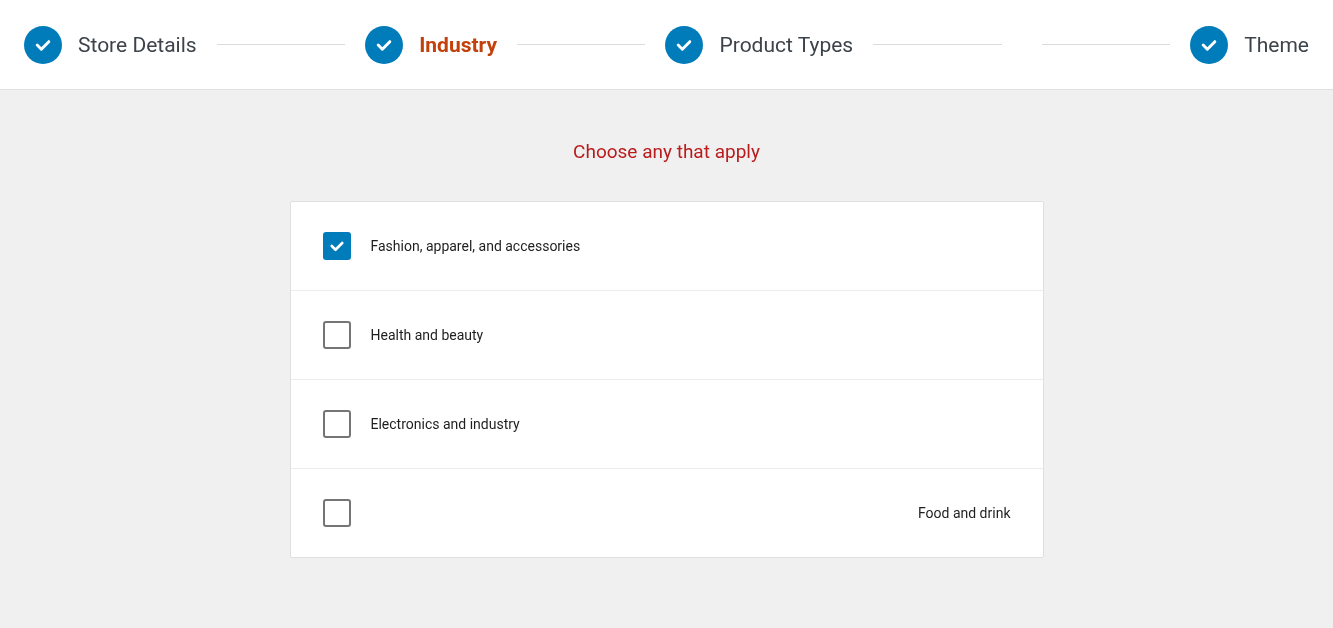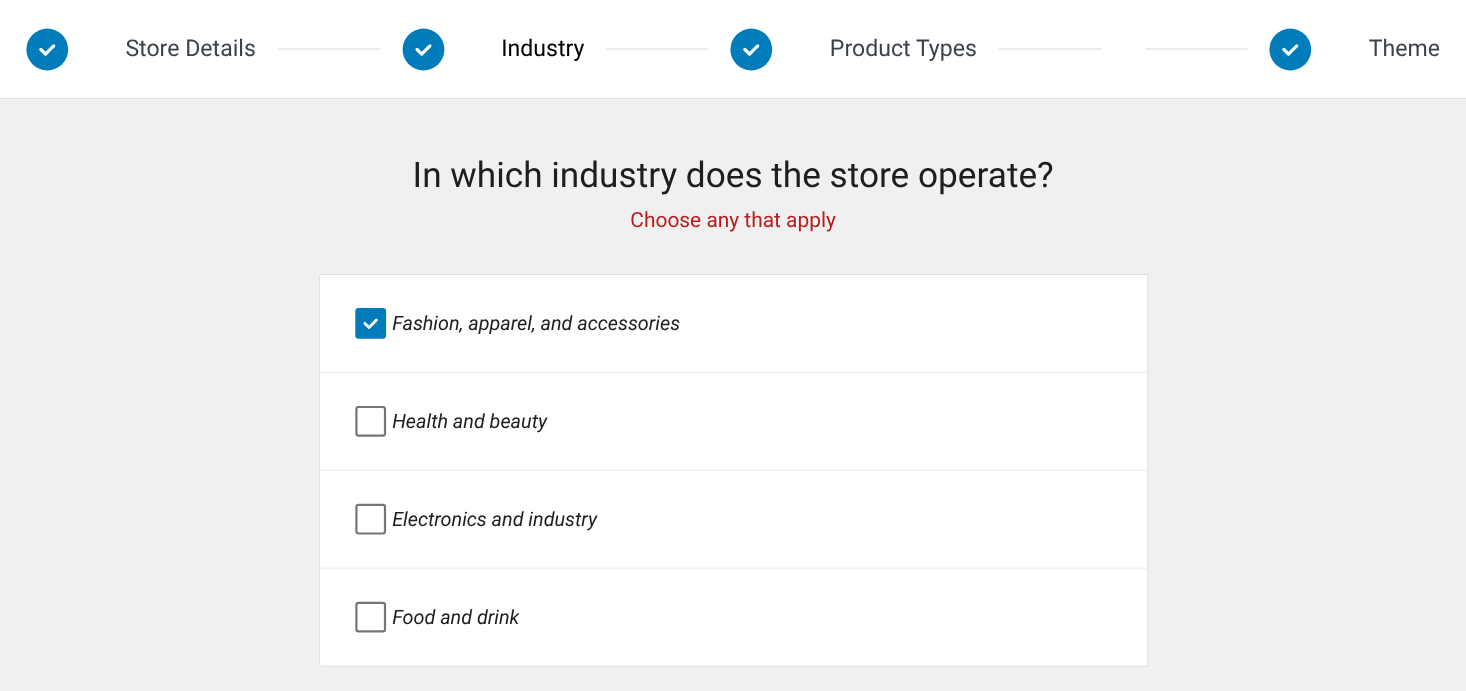--- a/index.html
+++ b/index.html
@@ -20,41 +20,40 @@
       border-bottom: 1px solid #e0e0e0;
       display: flex;
       align-items: center;
       justify-content: space-between;
       padding: 24px 24px;
       height: 90px;
     }
     .step {
       display: flex;
       align-items: center;
-      gap: 36px;
     }
     .step-circle {
       width: 38px;
       height: 38px;
       border-radius: 50%;
       background: #007cba;
       display: flex;
       align-items: center;
       justify-content: center;
       flex-shrink: 0;
     }
     .step-label {
       margin-left: 16px;
       font-size: 21px;
       color: #3c434a;
       white-space: nowrap;
     }
     .step.current .step-label {
-      font-weight: 400;
-      color: #000000;
+      font-weight: 700;
+      color: #c2410c;
     }
     .step-connector {
       flex: 1;
       height: 1px;
       background: #dcdcde;
       margin: 0 20px;
       min-width: 20px;
     }
     .check-icon {
       width: 20px;
@@ -85,20 +84,21 @@
     }
     .option-row {
       display: flex;
       align-items: center;
       padding: 30px 32px;
       border-bottom: 1px solid #ececec;
       cursor: pointer;
     }
     .option-row:last-child {
       border-bottom: none;
+      justify-content: space-between;
     }
     .checkbox {
       width: 28px;
       height: 28px;
       border: 2px solid #757575;
       border-radius: 3px;
       flex-shrink: 0;
       display: flex;
       align-items: center;
       justify-content: center;
@@ -110,24 +110,23 @@
     }
     .checkbox .inner-check {
       display: none;
       width: 18px;
       height: 18px;
     }
     .checkbox.checked .inner-check {
       display: block;
     }
     .option-label {
-      margin-left: 6px;
-      font-size: 18px;
+      margin-left: 20px;
+      font-size: 14px;
       color: #1e1e1e;
-      font-style: italic;
     }
   </style>
 </head>
 <body>
 
 <div class="stepper">
   <div class="step">
     <div class="step-circle">
       <svg class="check-icon" viewBox="0 0 24 24" fill="none" stroke="#fff" stroke-width="3.5" stroke-linecap="round" stroke-linejoin="round">
           <polyline points="5 12 10 17 19 8"></polyline>
@@ -159,21 +158,20 @@
     <div class="step-circle">
       <svg class="check-icon" viewBox="0 0 24 24" fill="none" stroke="#fff" stroke-width="3.5" stroke-linecap="round" stroke-linejoin="round">
           <polyline points="5 12 10 17 19 8"></polyline>
         </svg>
     </div>
     <span class="step-label">Theme</span>
   </div>
 </div>
 
 <div class="main">
-  <h1 class="page-title">In which industry does the store operate?</h1>
   <p class="page-subtitle">Choose any that apply</p>
 
   <div class="option-list">
     <div class="option-row">
       <div class="checkbox checked">
         <svg class="inner-check" viewBox="0 0 24 24" fill="none" stroke="#fff" stroke-width="3.5" stroke-linecap="round" stroke-linejoin="round">
             <polyline points="5 12 10 17 19 8"></polyline>
           </svg>
       </div>
       <span class="option-label">Fashion, apparel, and accessories</span>

